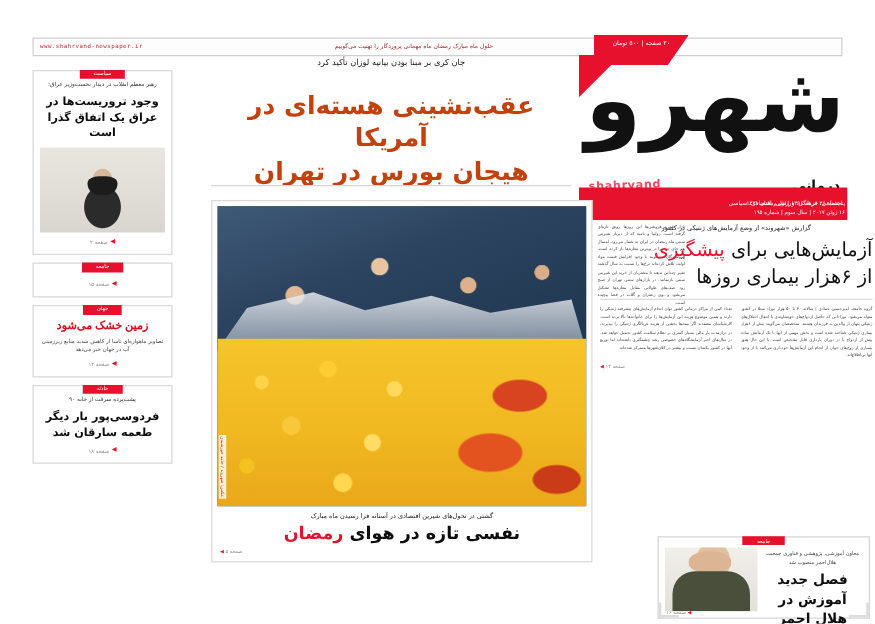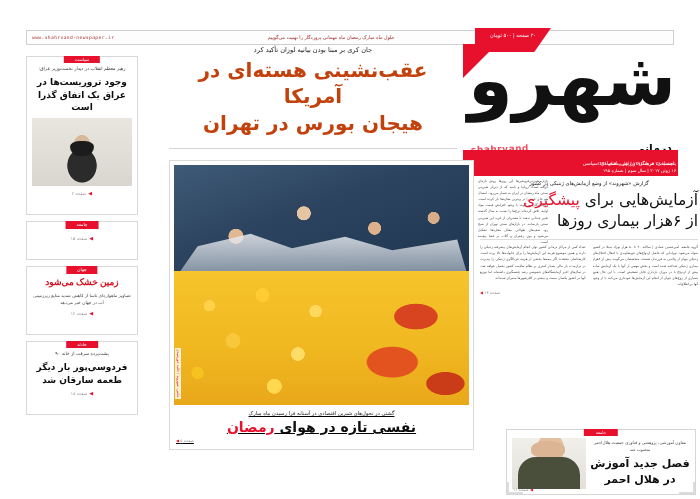--- a/index.html
+++ b/index.html
@@ -140,21 +140,21 @@
   
   .lead {
     position: absolute;
     right: 243px; top: 46px;
     width: 288px;
     text-align: center;
   }
   .lead-kicker {
     font-size: 6.6px;
     color: #1a1a1a;
-    margin-bottom: 3px;
+    margin-bottom: 17px;
     white-space: nowrap;
   }
   .lead-h1 {
     font-size: 20px;
     font-weight: bold;
     line-height: 1.32;
     color: #c2410c;
     letter-spacing: -.3px;
   }
   .lead-h1 span { display: block; }
@@ -170,21 +170,21 @@
   .sidebar {
     position: absolute;
     left: 26px; top: 56px;
     width: 112px;
   }
   .sb-box {
     position: relative;
     border: 1px solid #d8d8d8;
     background: #fff;
     margin-bottom: 6px;
-    padding: 9px 5px 18px;
+    padding: 9px 5px 7px;
     text-align: center;
   }
   .sb-tag {
     position: absolute;
     left: 50%;
     transform: translateX(-50%);
     top: -1px;
     background: #e8112d;
     color: #fff;
     font-size: 4.4px;
@@ -295,21 +295,20 @@
     left: 1px; bottom: 6px;
     writing-mode: vertical-rl;
     font-size: 3.6px;
     color: #e8112d;
     background: rgba(255,255,255,.82);
     padding: 1px;
   }
   .center-caption {
     padding: 5px 2px 2px;
     text-align: center;
-    text-decoration: underline;
   }
   .cc-kicker {
     font-size: 5.2px;
     color: #222;
     margin-bottom: 3px;
     white-space: nowrap;
   }
   .cc-title {
     font-size: 14px;
     font-weight: bold;
@@ -382,21 +381,21 @@
     font-size: 4px;
     color: #8d8d8d;
     margin-top: 2px;
   }
   .rc-more .arrow { color: #e8112d; }
 
   
   .promo {
     position: absolute;
     right: 4px; bottom: 4px;
-    width: 190px; height: 66px;
+    width: 170px; height: 66px;
     border: 1px solid #d6d6d6;
     background: #fff;
     padding: 8px 5px 5px;
   }
   .promo-tag {
     position: absolute;
     left: 50%;
     transform: translateX(-50%);
     top: -1px;
     background: #e8112d;

